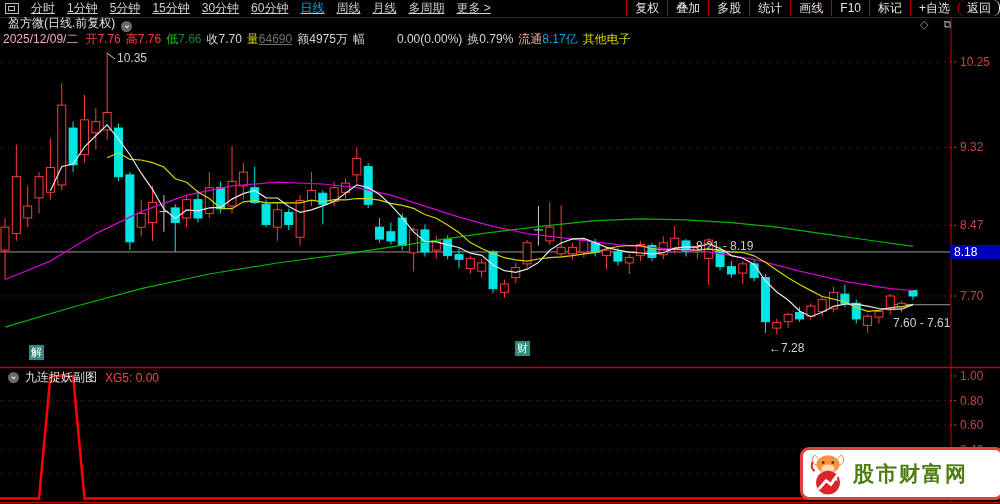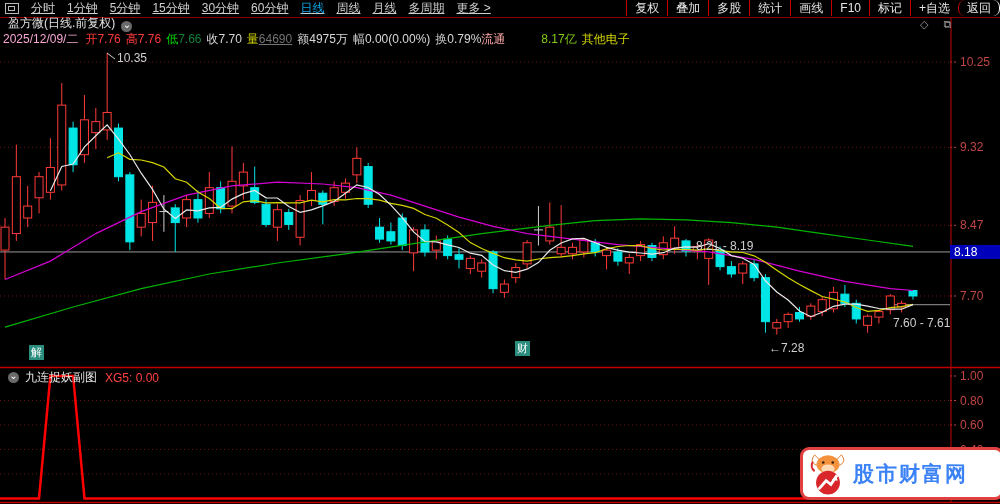--- a/index.html
+++ b/index.html
@@ -25,21 +25,21 @@
   #ma-labels span{margin-right:12px;}
   .row2-icons{position:absolute;left:920px;top:0;color:#9a9a9a;font-size:11px;letter-spacing:6px;}
   .sub-title{position:absolute;left:2px;top:369px;z-index:2;display:flex;align-items:center;font-size:12px;}
   .sub-title .name{color:#e6e6e6;margin-right:8px;}
   .sub-title .val{color:#ff4040;}
   .wm{position:absolute;z-index:2;width:15px;height:15px;background:#2b8d7e;color:#fff;font-size:11px;
       line-height:15px;text-align:center;}
   .logo{position:absolute;z-index:3;left:800px;top:447px;width:190px;height:47px;background:#fff;
         border:3px solid #e04040;border-radius:9px;display:flex;align-items:center;padding:0 4px;}
   .logo-texts{margin-left:4px;}
-  .logo-name{color:#3b82f6;font-size:21px;font-weight:bold;letter-spacing:2px;line-height:24px;}
+  .logo-name{color:#4d7c0f;font-size:21px;font-weight:bold;letter-spacing:2px;line-height:24px;}
   .logo-site{color:#d4281e;font-size:15px;font-weight:bold;letter-spacing:1px;line-height:17px;}
 </style>
 </head>
 <body>
 
 <div class="screen">
 
   <svg id="chart-svg" xmlns="http://www.w3.org/2000/svg" width="1000" height="504">
       <line x1="0" y1="62" x2="950" y2="62" stroke="#701212" stroke-width="1" stroke-dasharray="1,3"></line>
       <line x1="950" y1="62" x2="958" y2="62" stroke="#c04545" stroke-width="1" stroke-dasharray="2,2"></line>
@@ -290,25 +290,25 @@
       <span style="color: rgb(255, 58, 58); margin-right: 5px;">7.76</span>
       <span style="color: rgb(0, 216, 0); margin-right: 0px;">低</span>
       <span style="color: #15803d; margin-right: 5px;">7.66</span>
       <span style="color: rgb(216, 216, 216); margin-right: 0px;">收</span>
       <span style="color: rgb(216, 216, 216); margin-right: 5px;">7.70</span>
       <span style="color: rgb(212, 212, 0); margin-right: 0px;">量</span>
       <span style="color: #737373; margin-right: 5px; text-decoration: underline;">64690</span>
       <span style="color: rgb(200, 200, 200); margin-right: 0px;">额</span>
       <span style="color: rgb(216, 216, 216); margin-right: 5px;">4975万</span>
       <span style="color: rgb(200, 200, 200); margin-right: 0px;">幅</span>
-      <span style="color: rgb(216, 216, 216); margin-right: 5px;">0.00(0.00%)</span>
+      <span style="color: rgb(216, 216, 216); margin-right: 5px; padding-left: 32px;">0.00(0.00%)</span>
       <span style="color: rgb(200, 200, 200); margin-right: 0px;">换</span>
-      <span style="color: rgb(216, 216, 216); ">0.79%</span>
+      <span style="color: rgb(216, 216, 216); margin-right: 5px;">0.79%</span>
       <span style="color: #fca5a5; margin-right: 0px;">流通</span>
-      <span style="color: #84cc16; margin-right: 5px; padding-left: 36px;">8.17亿</span>
+      <span style="color: #0ea5e9; margin-right: 5px;">8.17亿</span>
       <span style="color: rgb(212, 212, 0); margin-right: 0px; font-family: Liberation Serif, serif;">其他电子</span>
     </div>
 
   <div class="sub-title">
     <span class="chev-icon">⌄</span>
     <span class="name">九连捉妖副图</span>
     <span class="val">XG5: 0.00</span>
   </div>
 
   <div class="logo">

